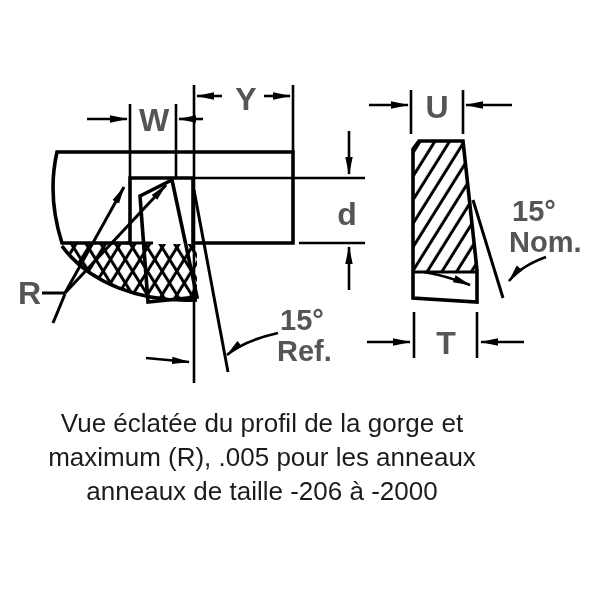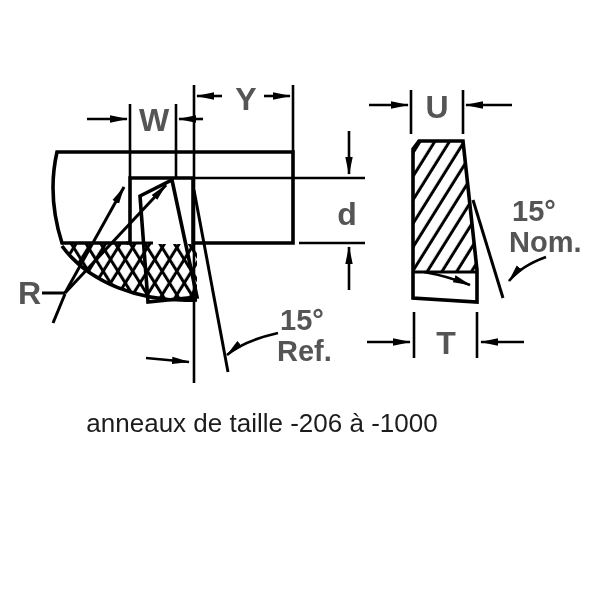--- a/index.html
+++ b/index.html
@@ -120,16 +120,18 @@
     <path class="thin" d="M 414,312 V 358"></path>
     <path class="thin" d="M 477,312 V 358"></path>
     <path class="thin" marker-end="url(#ah)" d="M 367,342 H 410"></path>
     <path class="thin" marker-end="url(#ah)" d="M 524,342 H 481"></path>
     <text class="dim-label" x="446" y="354" text-anchor="middle">T</text>
   </g>
 </svg>
 
 
 <div id="caption">
-  <div>anneaux de taille -206 à -1000</div>
+  <div>Vue éclatée du profil de la gorge et</div>
+  <div>maximum (R), .005 pour les anneaux</div>
+  <div>anneaux de taille -206 à -2000</div>
 </div>
 
 </div>
 
 </body></html>

